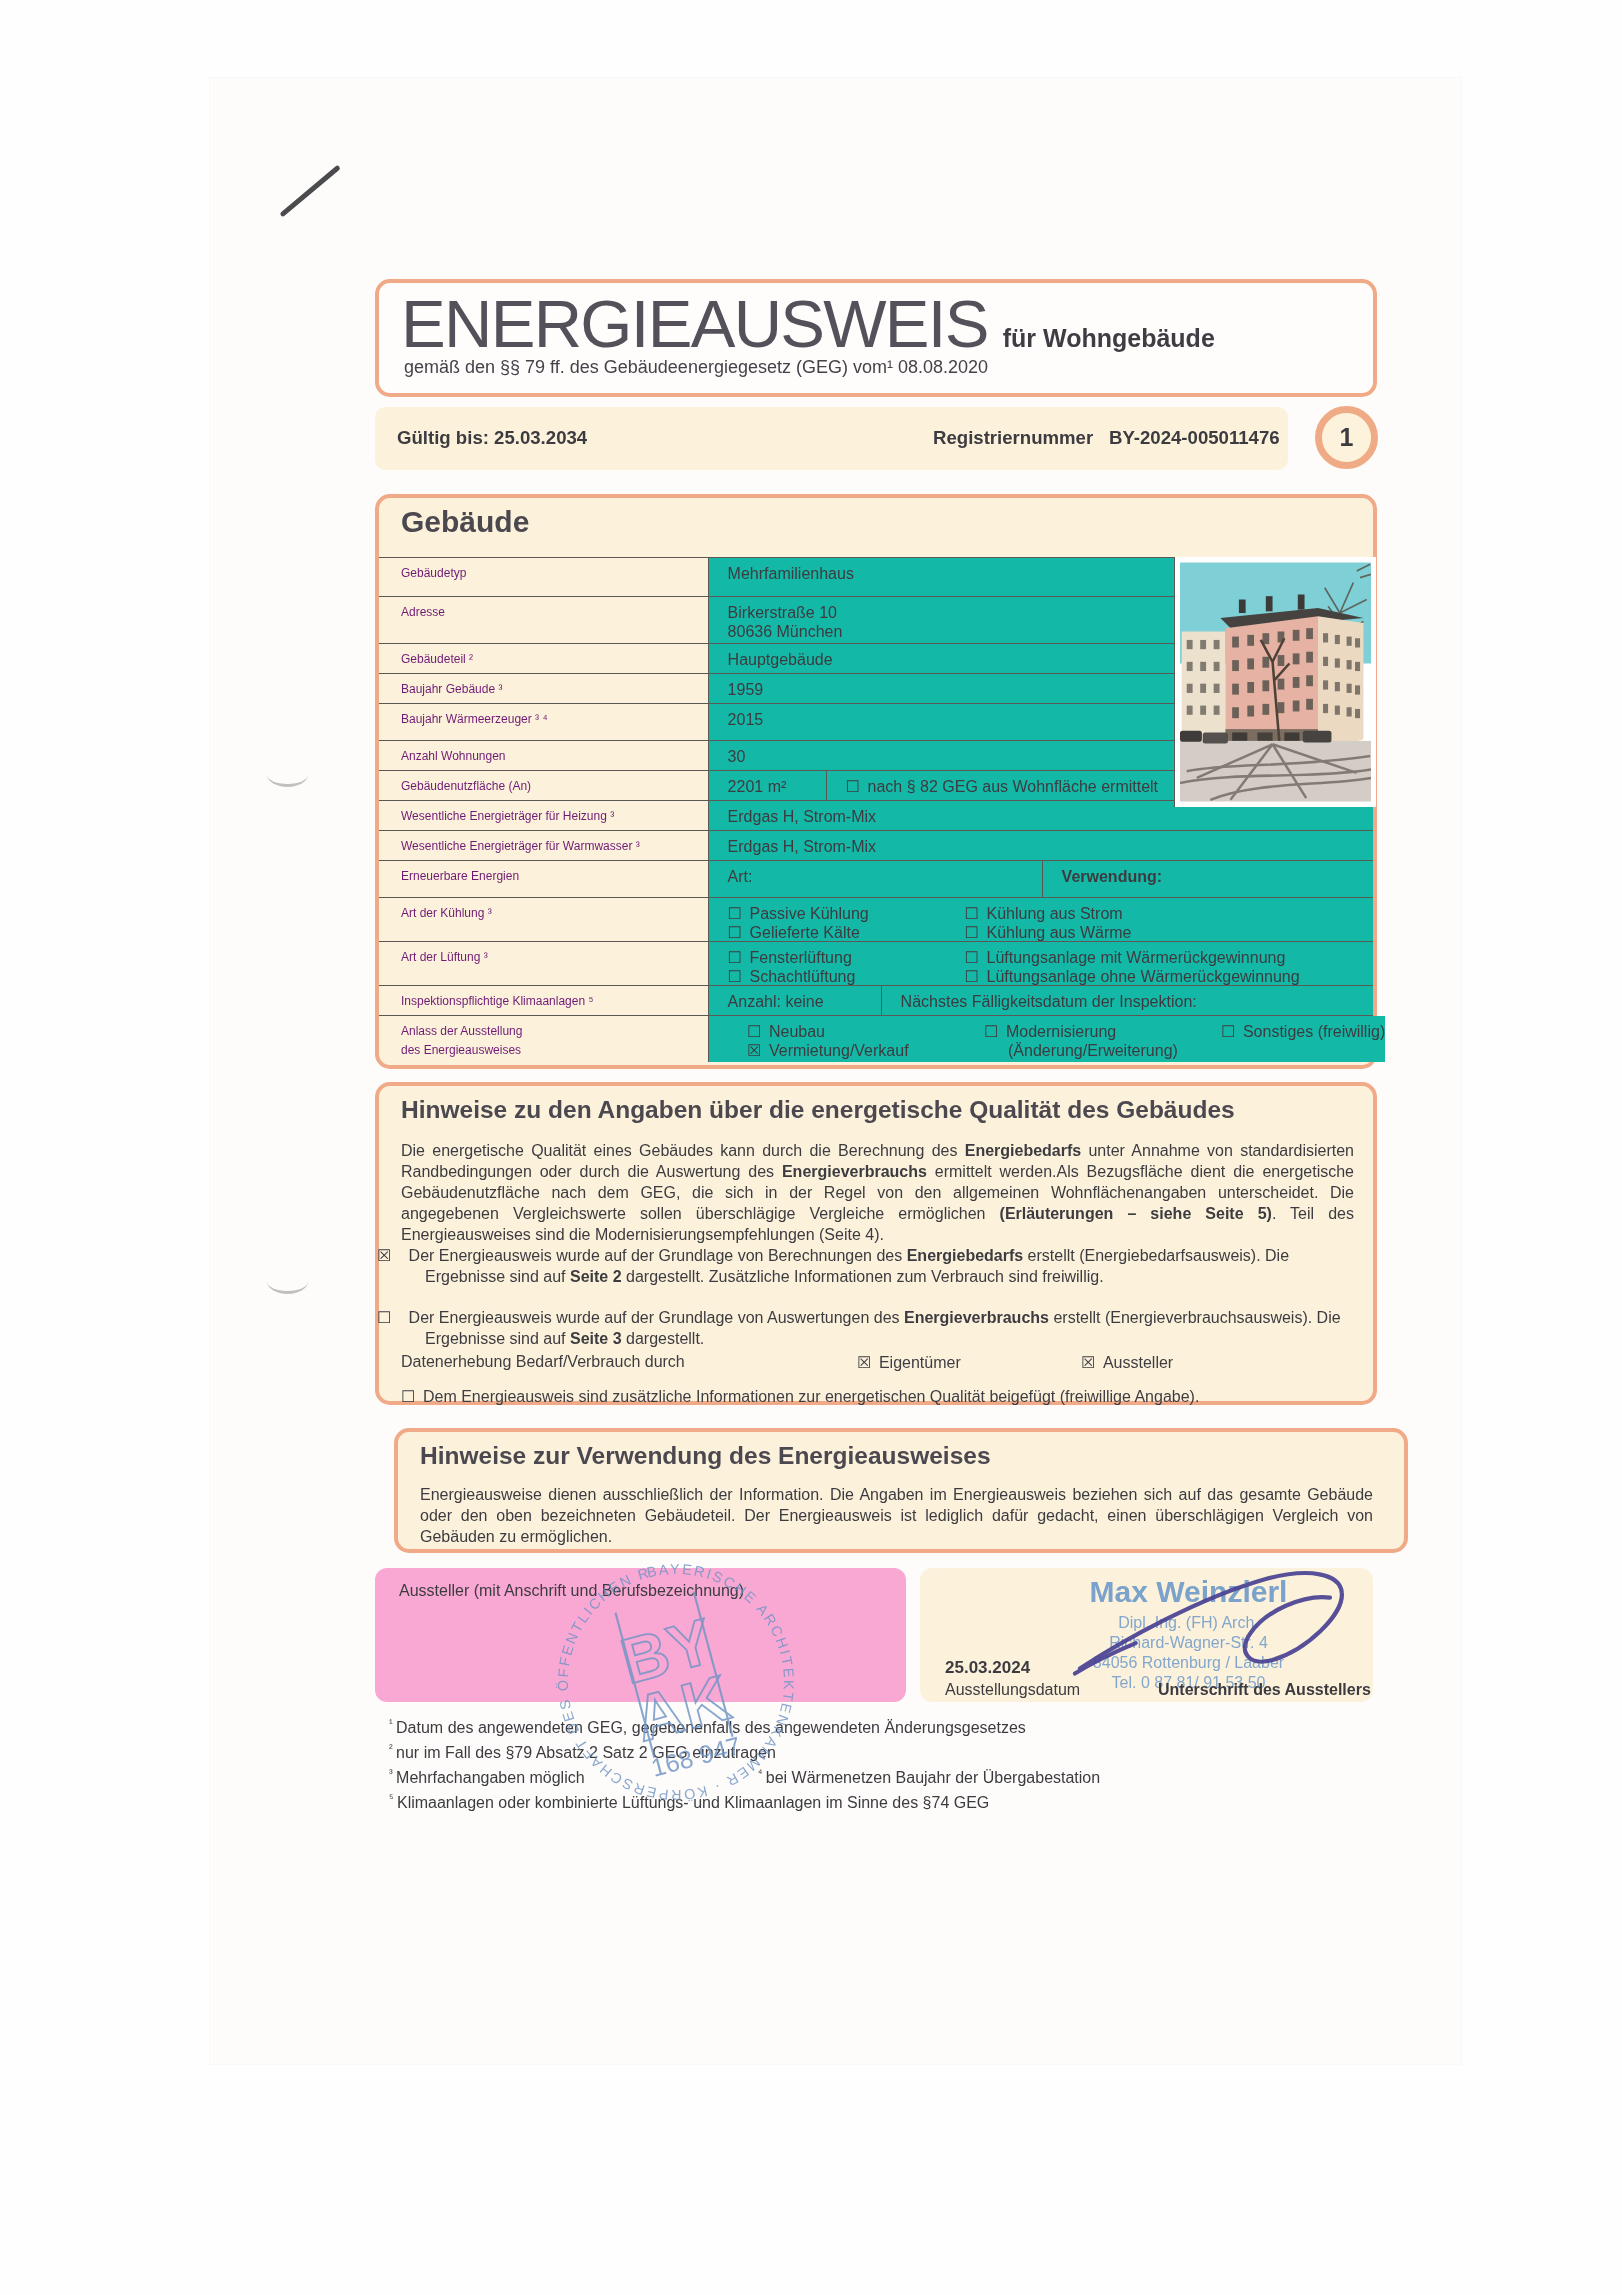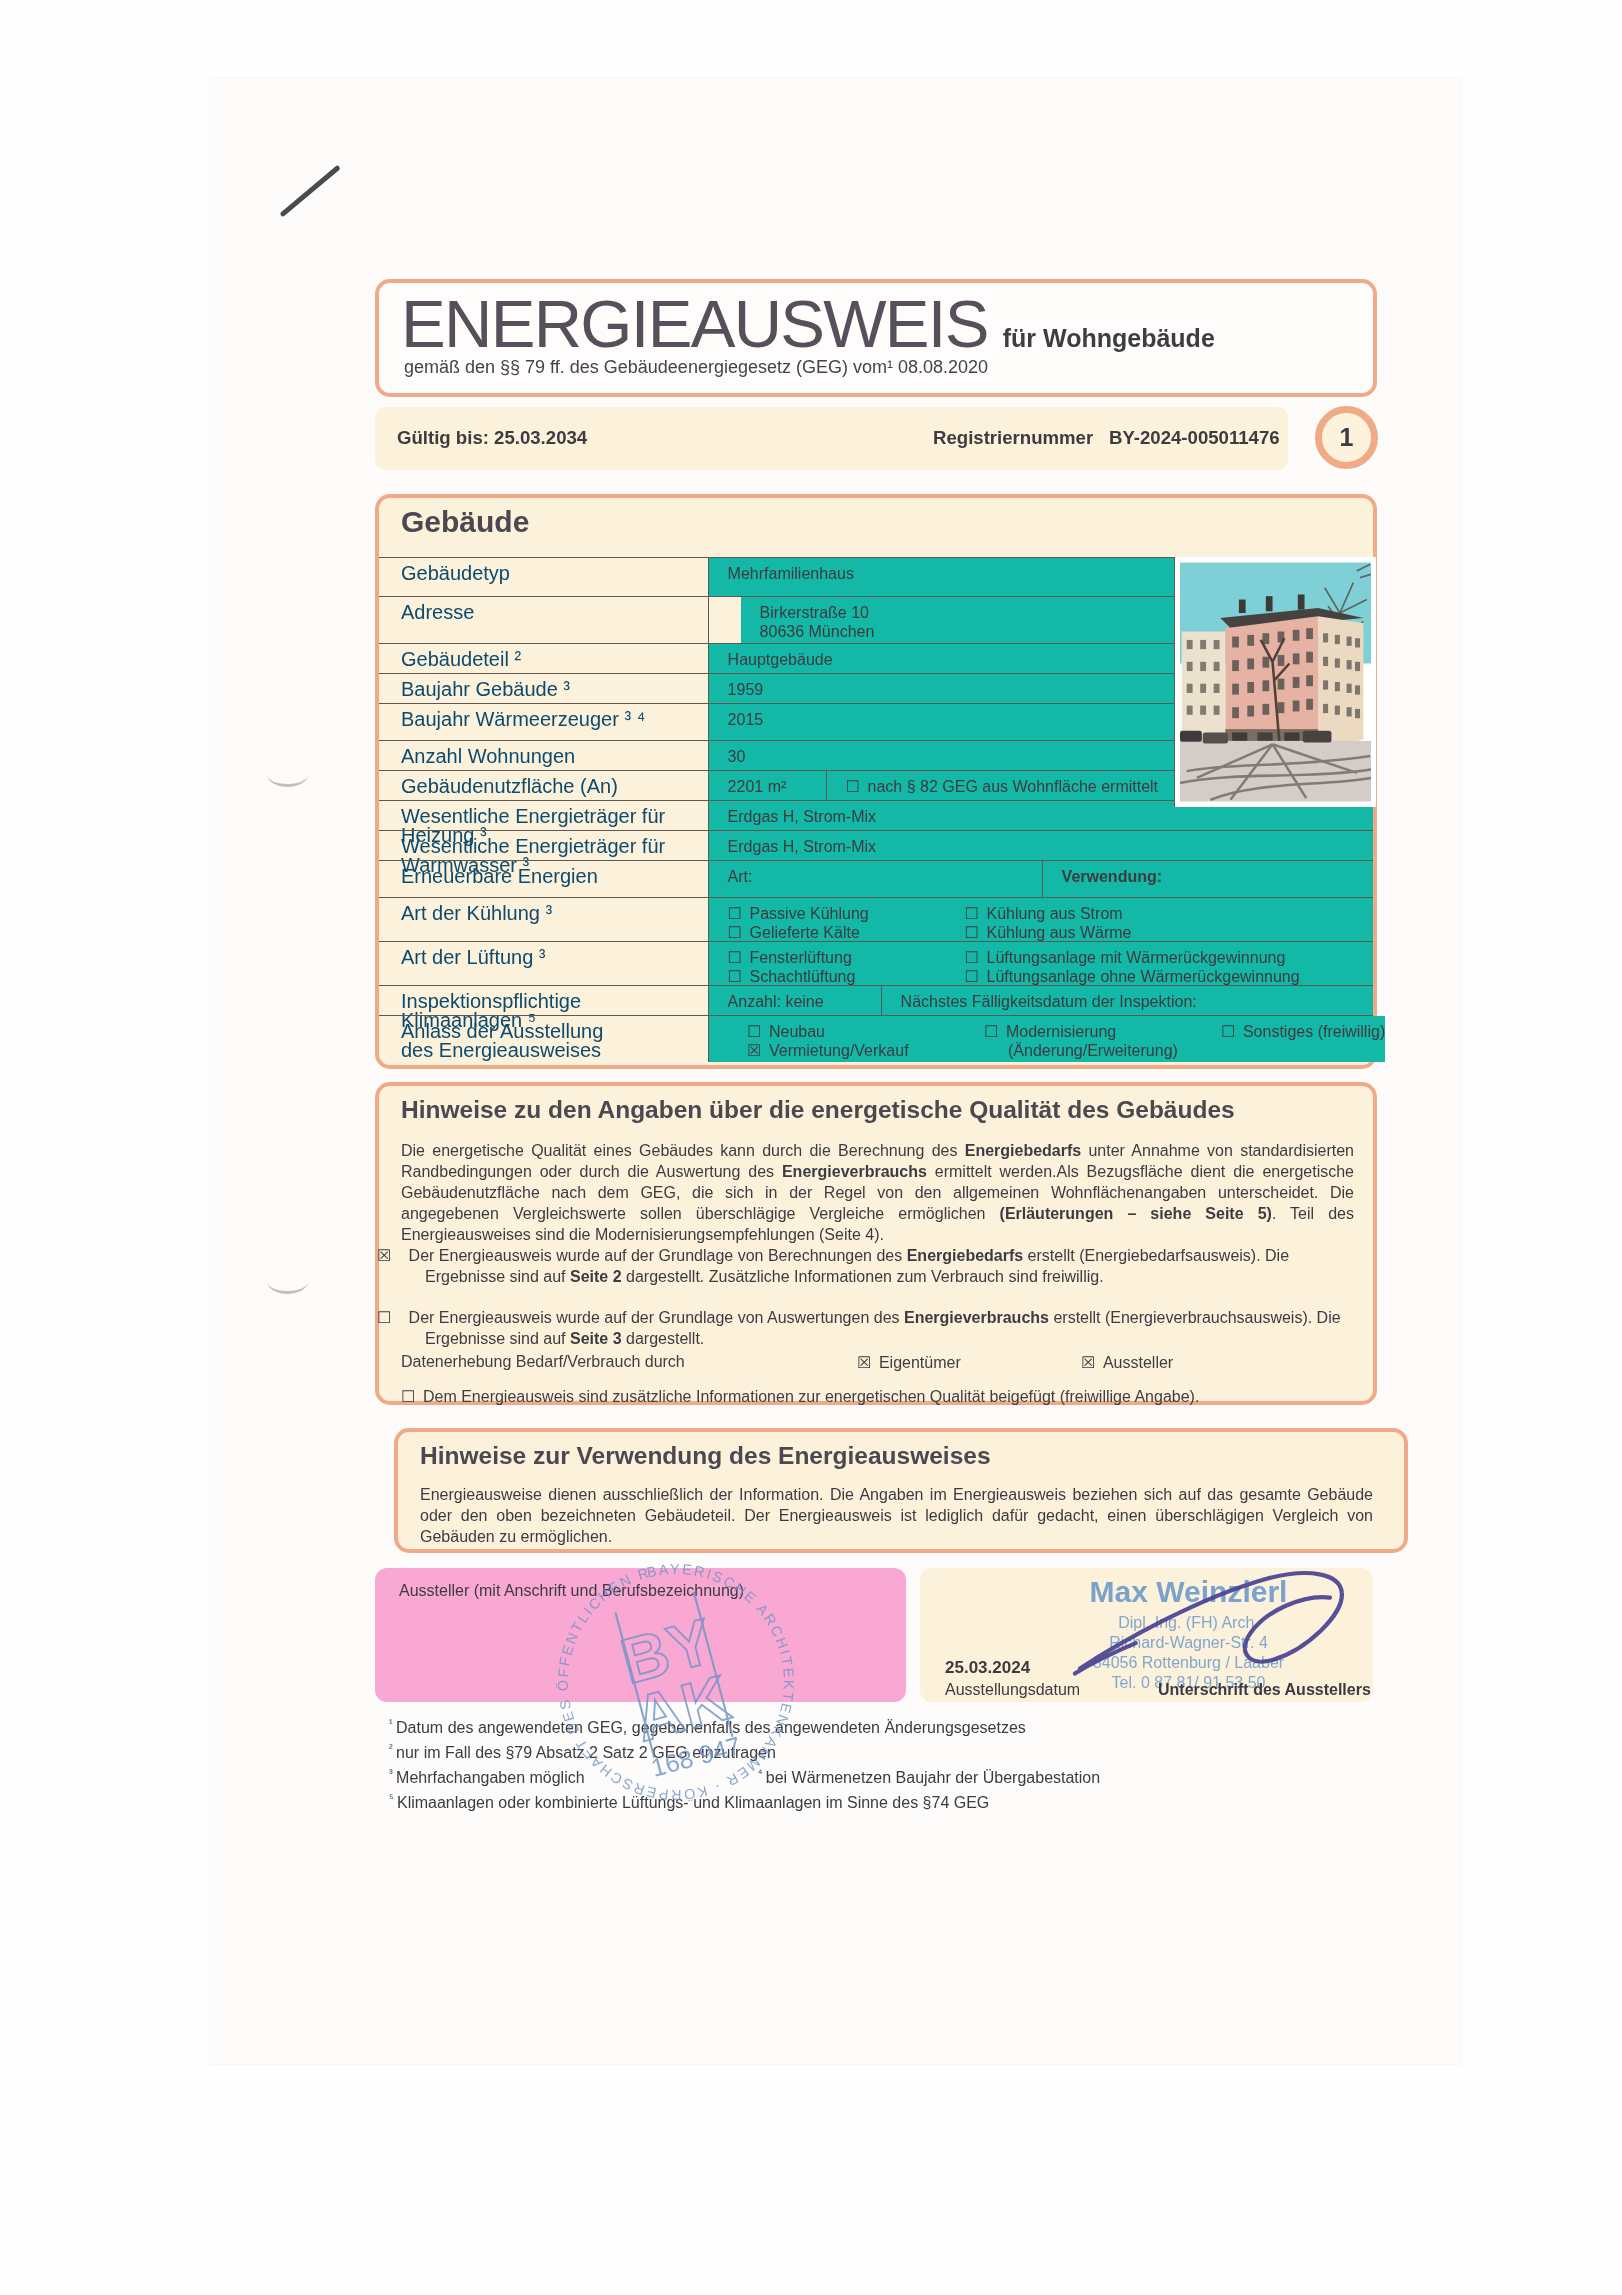--- a/index.html
+++ b/index.html
@@ -27,22 +27,22 @@
   .reg-no{position:absolute;left:734px;top:20px;font-size:18.6px;font-weight:bold;color:#3c3b40;white-space:nowrap;}
   .page-circle{position:absolute;left:1315px;top:406px;width:49px;height:49px;border:7.6px solid #efab85;
     border-radius:50%;background:#fdf3dd;display:flex;align-items:center;justify-content:center;
     font-size:25px;font-weight:bold;color:#3b3b40;}
 
   .building-box{left:375px;top:494px;width:1002px;height:575px;}
   .sec-title{position:absolute;left:22px;top:6.8px;font-size:30px;font-weight:bold;color:#4c4850;}
   .sec-title2{position:absolute;left:22px;top:10px;font-size:24.5px;font-weight:bold;color:#4c4850;}
   .tbl{position:absolute;left:0;top:59px;right:0;display:flex;flex-direction:column;}
   .row{display:flex;border-top:1.7px solid #5c5954;box-sizing:border-box;}
-  .lab{width:330px;flex:none;box-sizing:border-box;padding:6px 8.5px 0 22px;font-size:20px;
-    color:#0c4a6e;border-right:1.7px solid #5c5954;line-height:19.4px;}
+  .lab{width:330px;flex:none;box-sizing:border-box;padding:6px 8.5px 0 22px;font-size:12px;
+    color:#701a75;border-right:1.7px solid #5c5954;line-height:19.4px;}
   .cell{background:#14b8a6;box-sizing:border-box;padding:6px 0 0 18.6px;font-size:16px;color:#3c3b40;line-height:19.4px;}
   .bdr{border-right:1.7px solid #5c5954;}
   .opt{white-space:nowrap;}
   .cbx{display:inline-block;margin-right:7.6px;font-size:16px;}
   .photo{position:absolute;left:795px;top:59px;width:202px;height:250px;background:#ffffff;
     border-left:1.7px solid #5c5954;box-sizing:border-box;padding:5px;}
   .photo svg{display:block;width:100%;height:100%;}
 
   .hints1{left:375px;top:1082px;width:1002px;height:323px;}
   .hints2{left:394px;top:1428px;width:1014px;height:125px;}
@@ -107,21 +107,21 @@
     <div class="sec-title">Gebäude</div>
     <div class="tbl">
 
       <div class="row" style="height:39px">
         <div class="lab">Gebäudetyp</div>
         <div class="cell" style="width:465px;flex:none;">Mehrfamilienhaus</div>
       </div>
 
       <div class="row" style="height:47px">
         <div class="lab">Adresse</div>
-        <div class="cell" style="width:465px;flex:none;margin-left:32px;">
+        <div class="cell" style="width:465px;flex:none;">
           <div>Birkerstraße 10</div>
           <div>80636 München</div>
         </div>
       </div>
 
       <div class="row" style="height:30px">
         <div class="lab">Gebäudeteil ²</div>
         <div class="cell" style="width:465px;flex:none;">Hauptgebäude</div>
       </div>
 

